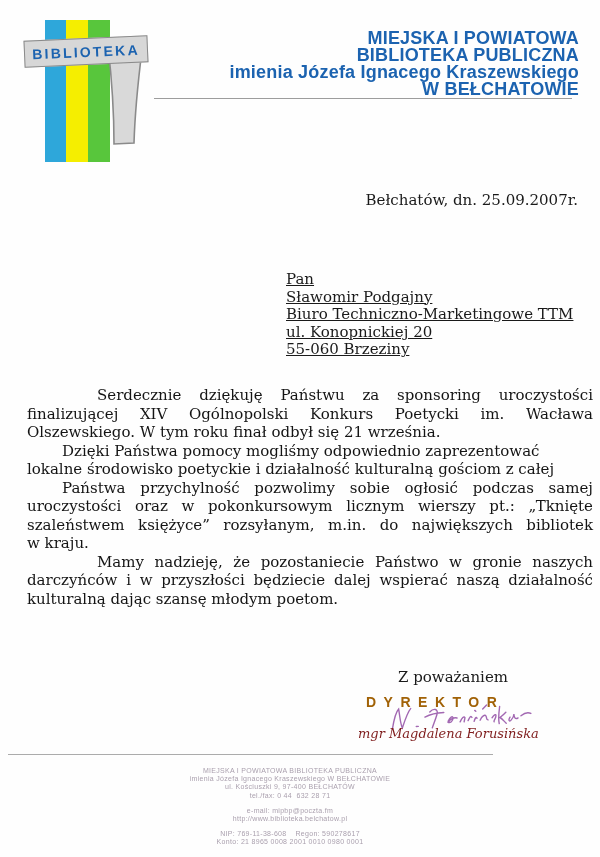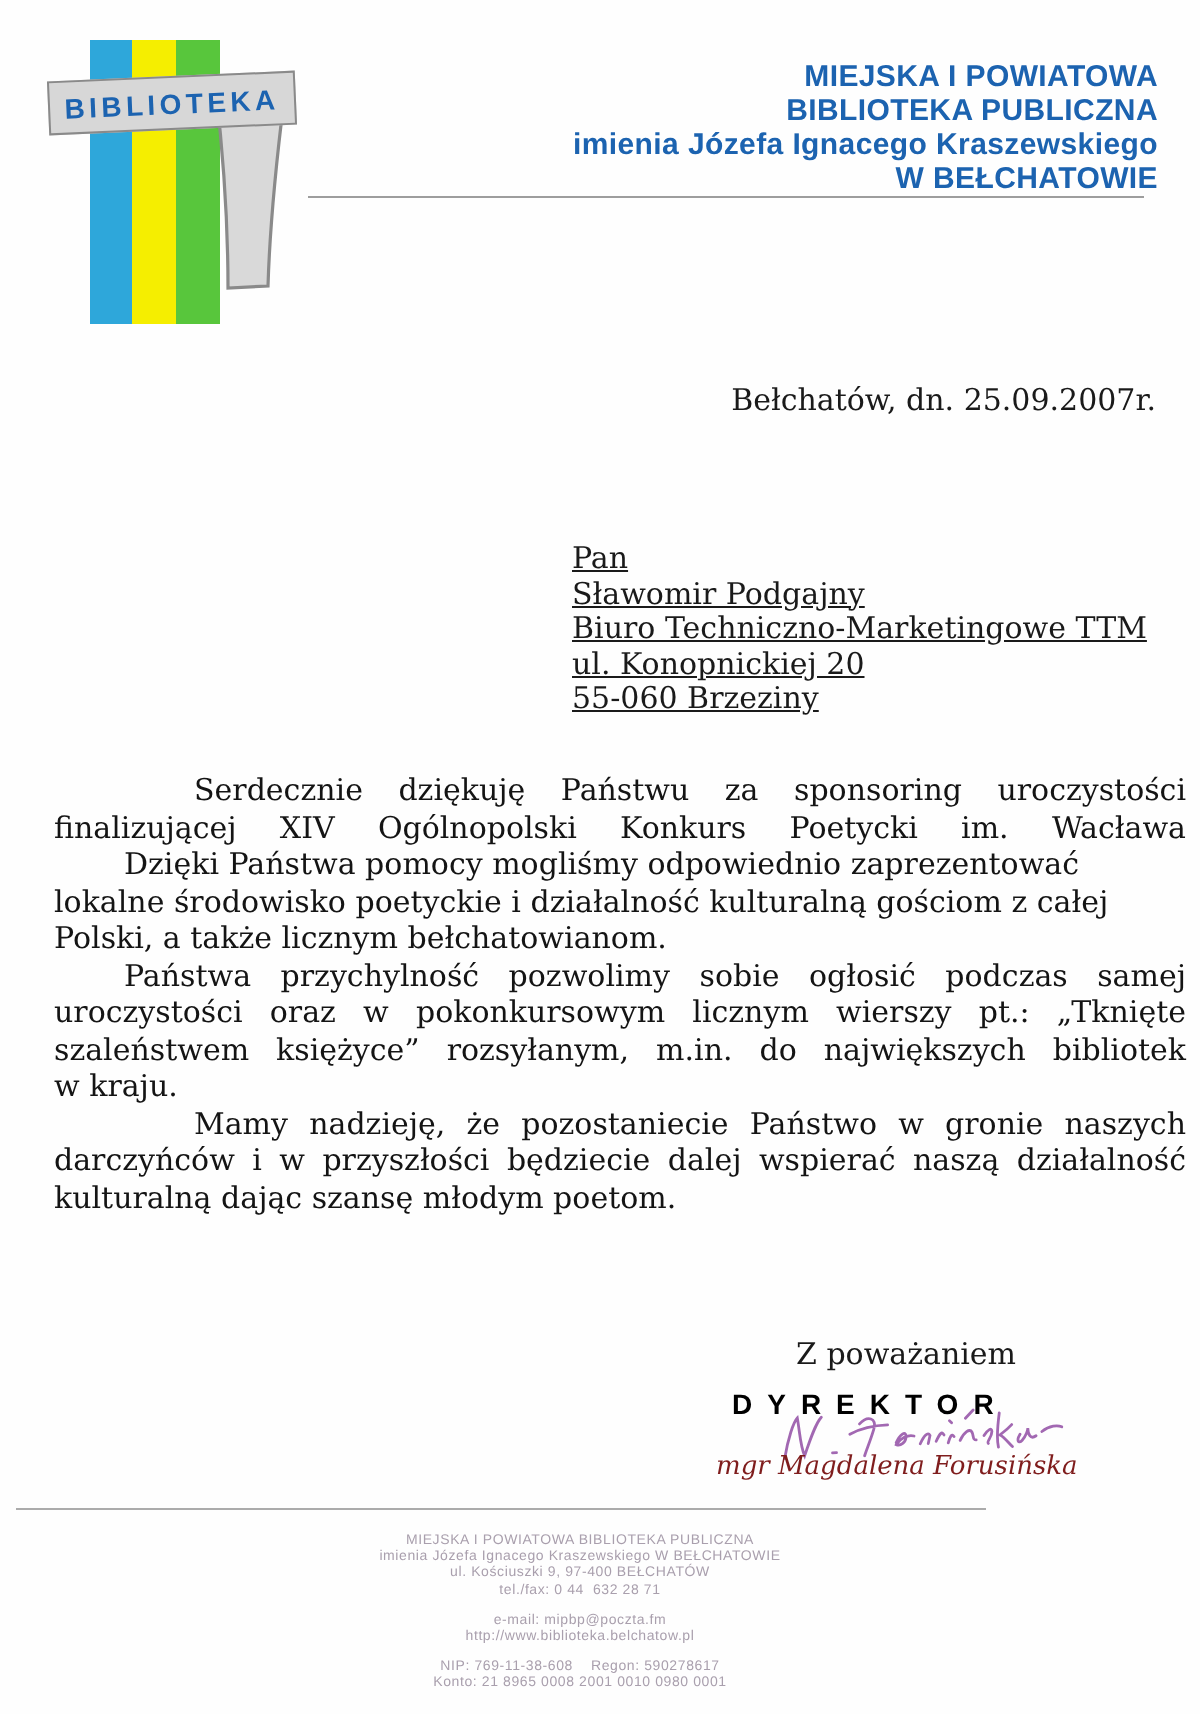--- a/index.html
+++ b/index.html
@@ -25,21 +25,21 @@
   }
   .logo-banner span {
     font-family:"Liberation Sans", sans-serif; font-weight:bold;
     font-size:14px; letter-spacing:2.2px; color:#1c63b0;
   }
 
   
   .letterhead {
     position:absolute; top:30px; right:21px; text-align:right;
     font-family:"Liberation Sans", sans-serif; font-weight:bold;
-    font-size:15px; line-height:17px; color:#1c63b0; letter-spacing:0.2px;
+    font-size:18px; line-height:17px; color:#1c63b0; letter-spacing:0.2px;
   }
   .letterhead-divider {
     position:absolute; top:98px; left:154px; width:418px; height:1px;
     background:#9d9d9d;
   }
 
   
   .date-line { position:absolute; top:191px; right:22px; font-size:15px; }
   .recipient { position:absolute; top:271px; left:286px; font-size:15px; line-height:17.5px;text-decoration:underline; }
 
@@ -49,21 +49,21 @@
     font-size:15px; line-height:18.5px; color:#141414;margin-left:10px;
   }
   .bline { text-align:left; }
   .bline.stretch { text-align:justify; text-align-last:justify; }
 
   
   .valediction { position:absolute; top:668px; left:398px; font-size:15px; }
   .stamp-title {
     position:absolute; top:694px; left:366px;
     font-family:"Liberation Sans", sans-serif; font-weight:bold;
-    font-size:14px; letter-spacing:7.5px; color:#000000;
+    font-size:14px; letter-spacing:7.5px; color:#a16207;
   }
   .signature-svg { position:absolute; top:699px; left:382px; transform:rotate(-2deg); }
   .stamp-name {
     position:absolute; top:726px; left:358px;
     font-size:13px; font-style:italic; color:#7f1d1d;
   }
 
   
   .footer-divider { position:absolute; top:754px; left:8px; width:485px; height:1px; background:#ababab; }
   .letter-footer {
@@ -105,23 +105,23 @@
     <div>Pan</div>
     <div>Sławomir Podgajny</div>
     <div>Biuro Techniczno-Marketingowe TTM</div>
     <div>ul. Konopnickiej 20</div>
     <div>55-060 Brzeziny</div>
   </div>
 
   <div class="letter-body" id="letter-body">
       <div class="bline stretch" style="padding-left: 70px;">Serdecznie dziękuję Państwu za sponsoring uroczystości</div>
       <div class="bline stretch">finalizującej XIV Ogólnopolski Konkurs Poetycki im. Wacława</div>
+      <div class="bline">Olszewskiego. W tym roku finał odbył się 21 września.</div>
       <div class="bline" style="padding-left: 35px;">Dzięki Państwa pomocy mogliśmy odpowiednio zaprezentować</div>
       <div class="bline">lokalne środowisko poetyckie i  działalność kulturalną gościom z całej</div>
-      <div class="bline">Polski, a także licznym bełchatowianom.</div>
       <div class="bline stretch" style="padding-left: 35px;">Państwa przychylność pozwolimy sobie ogłosić podczas samej</div>
       <div class="bline stretch">uroczystości oraz w pokonkursowym licznym wierszy pt.: „Tknięte</div>
       <div class="bline stretch">szaleństwem księżyce” rozsyłanym, m.in. do największych bibliotek</div>
       <div class="bline">w kraju.</div>
       <div class="bline stretch" style="padding-left: 70px;">Mamy nadzieję, że pozostaniecie Państwo w gronie naszych</div>
       <div class="bline stretch">darczyńców i w przyszłości będziecie dalej wspierać naszą działalność</div>
       <div class="bline">kulturalną dając szansę młodym poetom.</div>
     </div>
 
   <div class="valediction">Z poważaniem</div>

